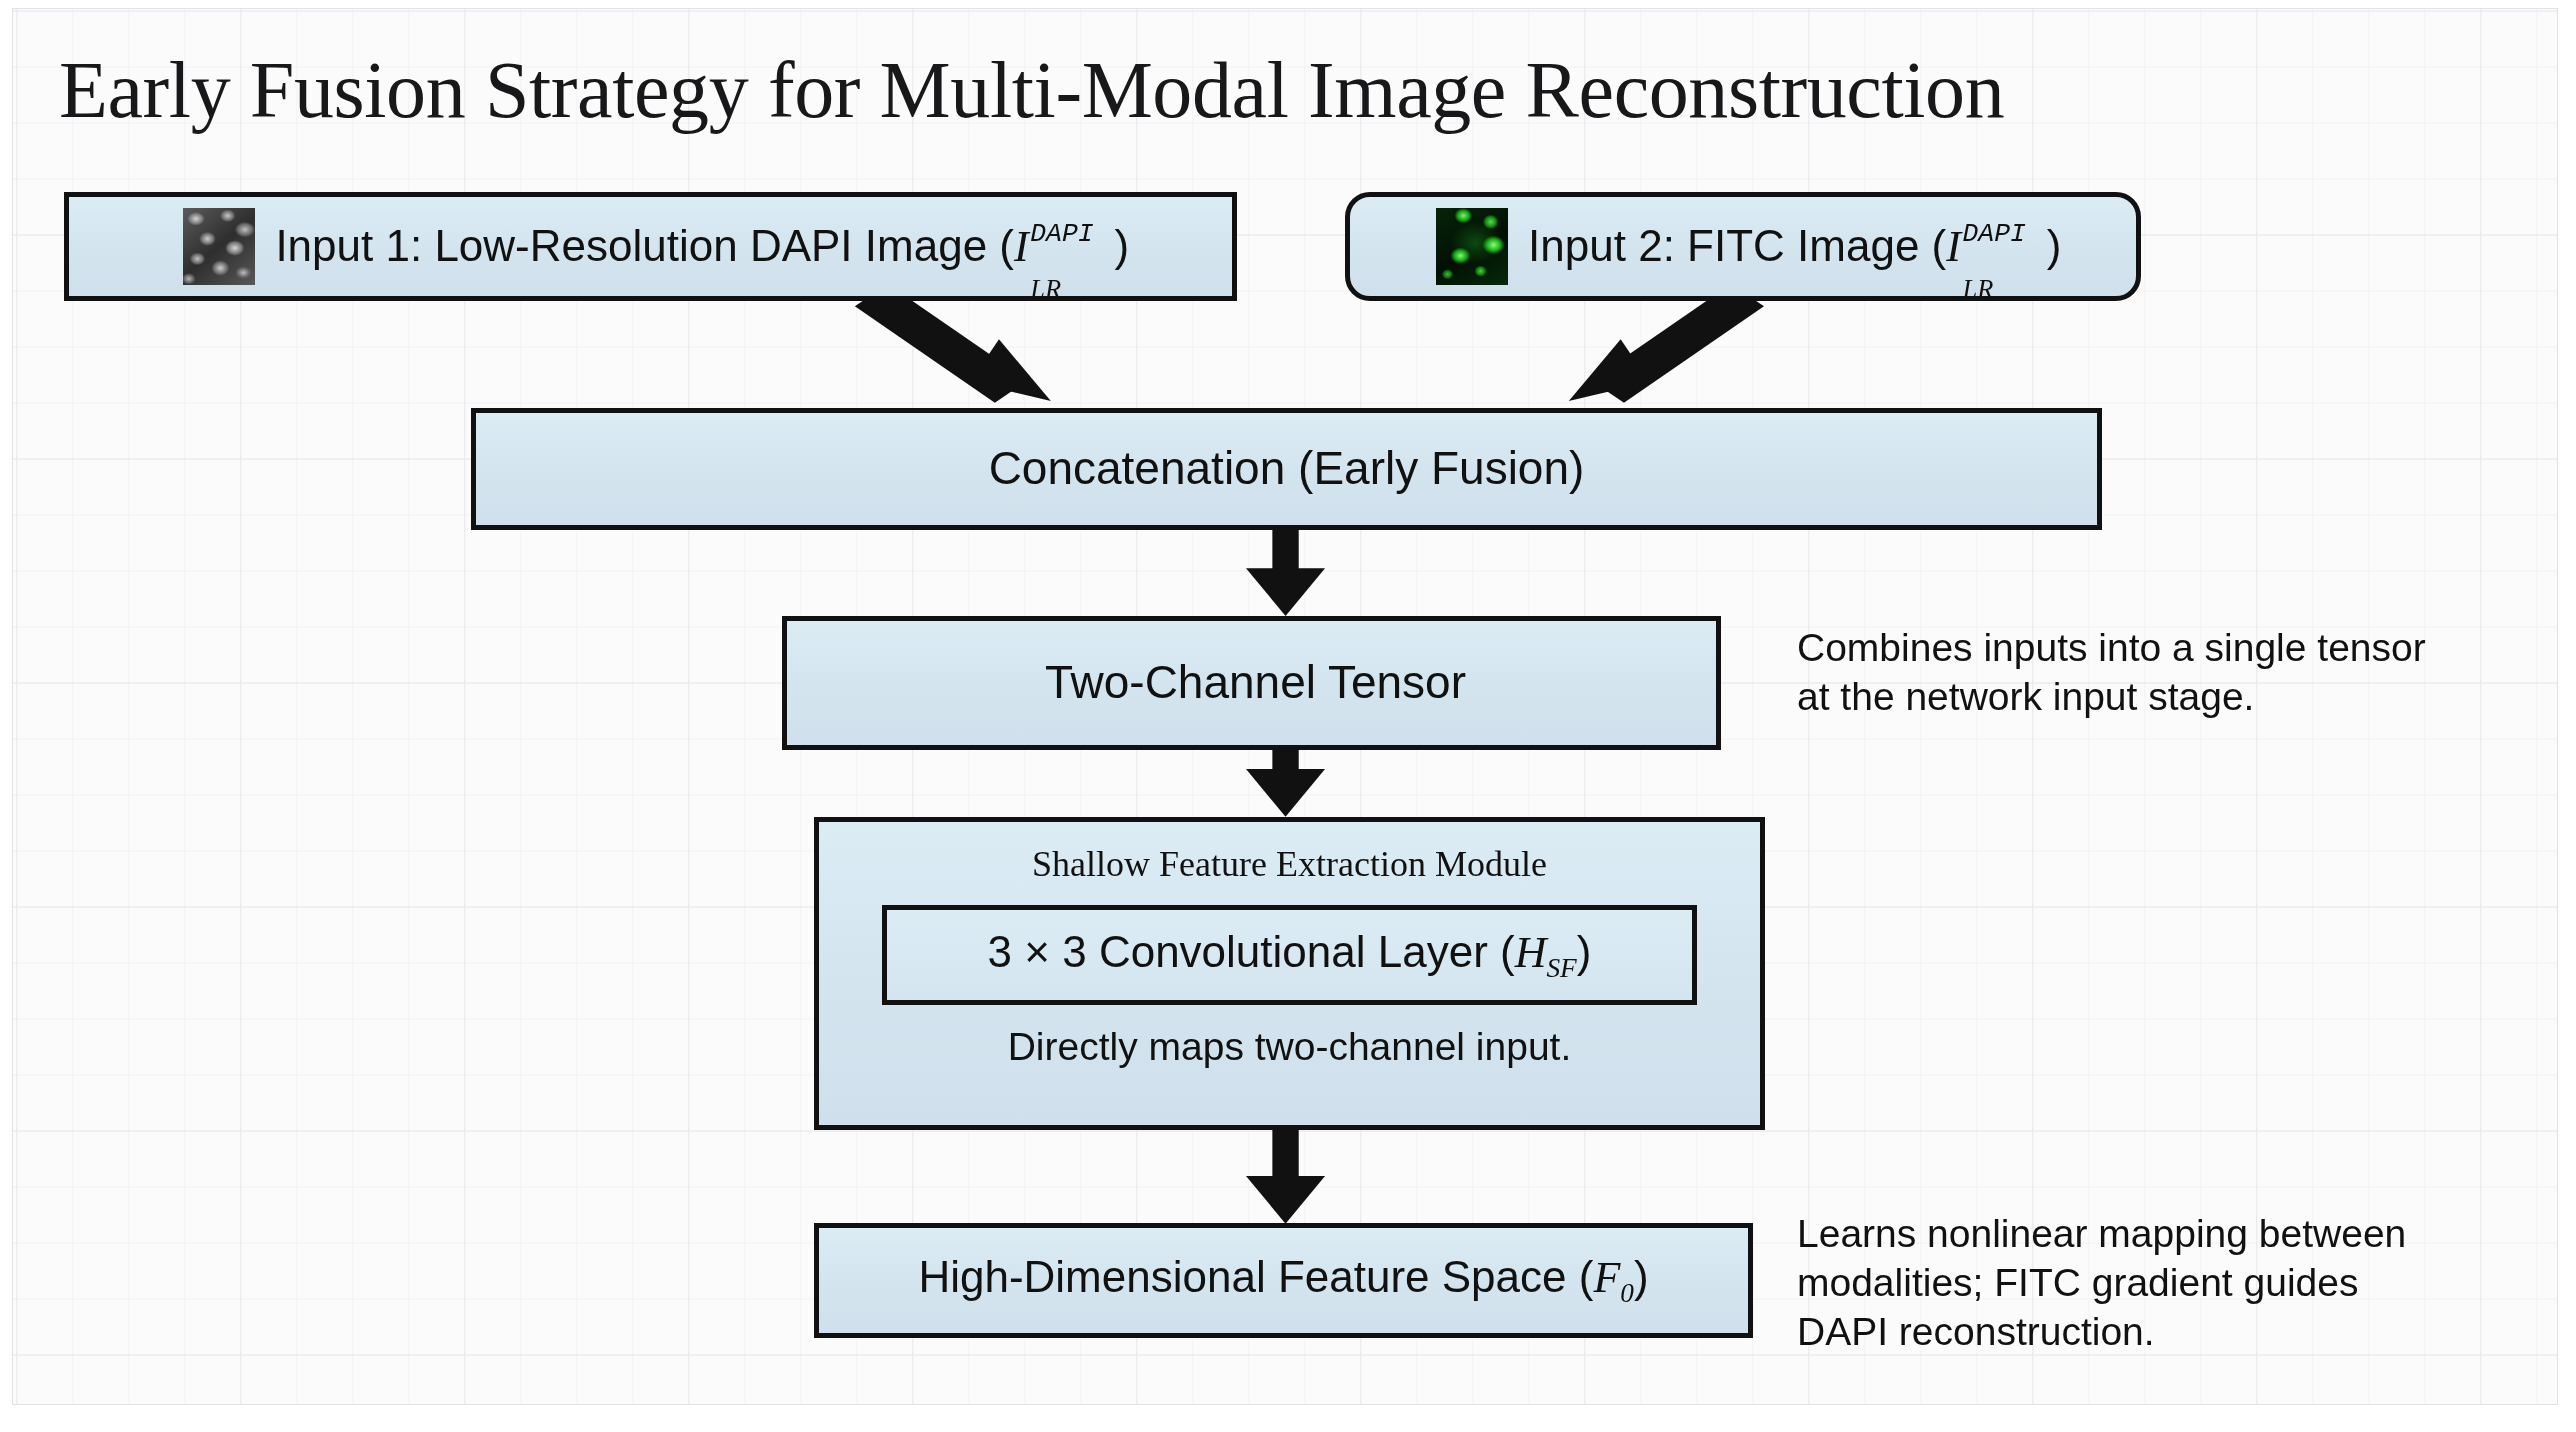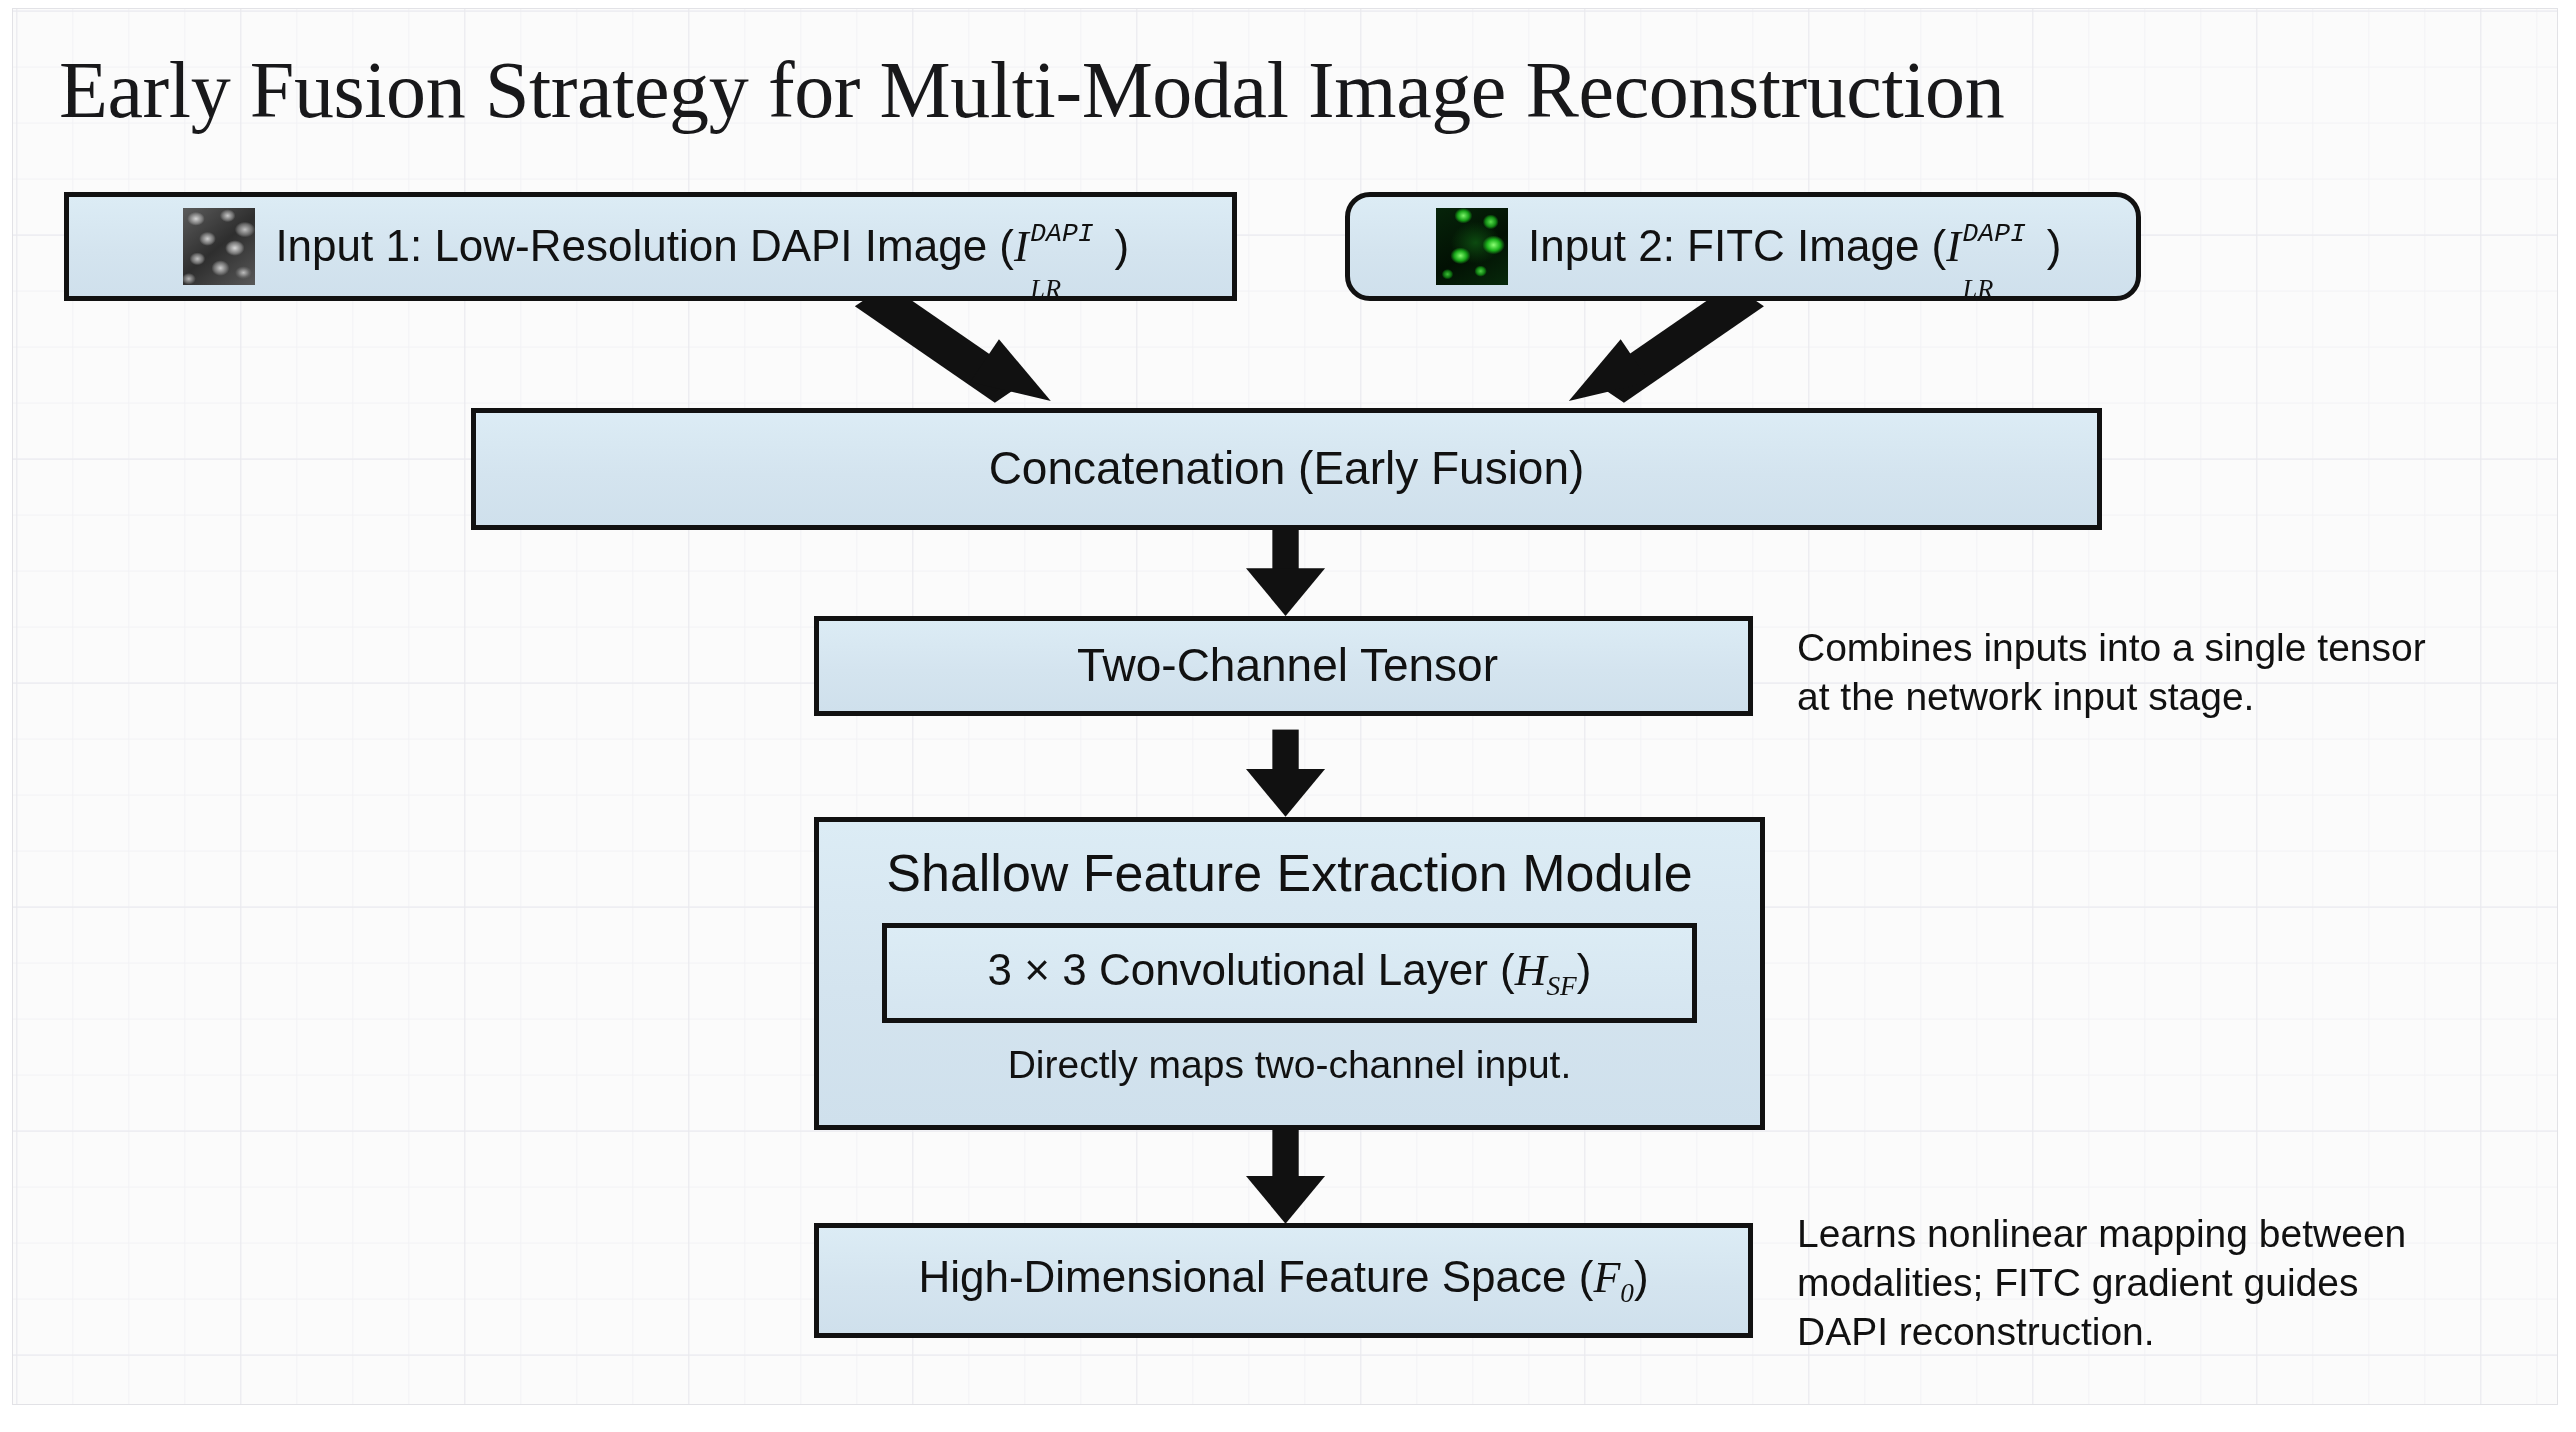--- a/index.html
+++ b/index.html
@@ -159,31 +159,31 @@
     font-family: "Liberation Serif", "DejaVu Serif", serif;
     font-style: italic;
   }
   .spacer-sup { display: inline-block; width: 1.95em; }
 
   
   #box-concat { left: 471px; top: 408px; width: 1631px; height: 122px; }
   #box-concat .label { font-size: 46px; }
 
   
-  #box-tensor { left: 814px; top: 616px; width: 939px; height: 100px; padding-left: 8px; }
+  #box-tensor { left: 782px; top: 616px; width: 939px; height: 134px; padding-left: 8px; }
   #box-tensor .label { font-size: 46px; }
 
   
   #box-sfe {
     left: 814px; top: 817px; width: 951px; height: 313px;
     flex-direction: column;
     justify-content: flex-start;
     padding: 21.4px 25px 20px 25px;
   }
-  #sfe-title { font-size: 52px; color: #111; text-align: center; white-space: nowrap; }
+  #sfe-title { font-size: 36px; color: #111; text-align: center; white-space: nowrap; font-family: Liberation Serif, serif; }
   #box-conv {
     position: relative;
     margin-top: 20px;
     width: 815px;
     height: 100px;
     box-sizing: border-box;
     background: linear-gradient(180deg, #dcecf5 0%, #d5e5f0 100%);
     border: 5px solid #111111;
     display: flex;
     align-items: center;

